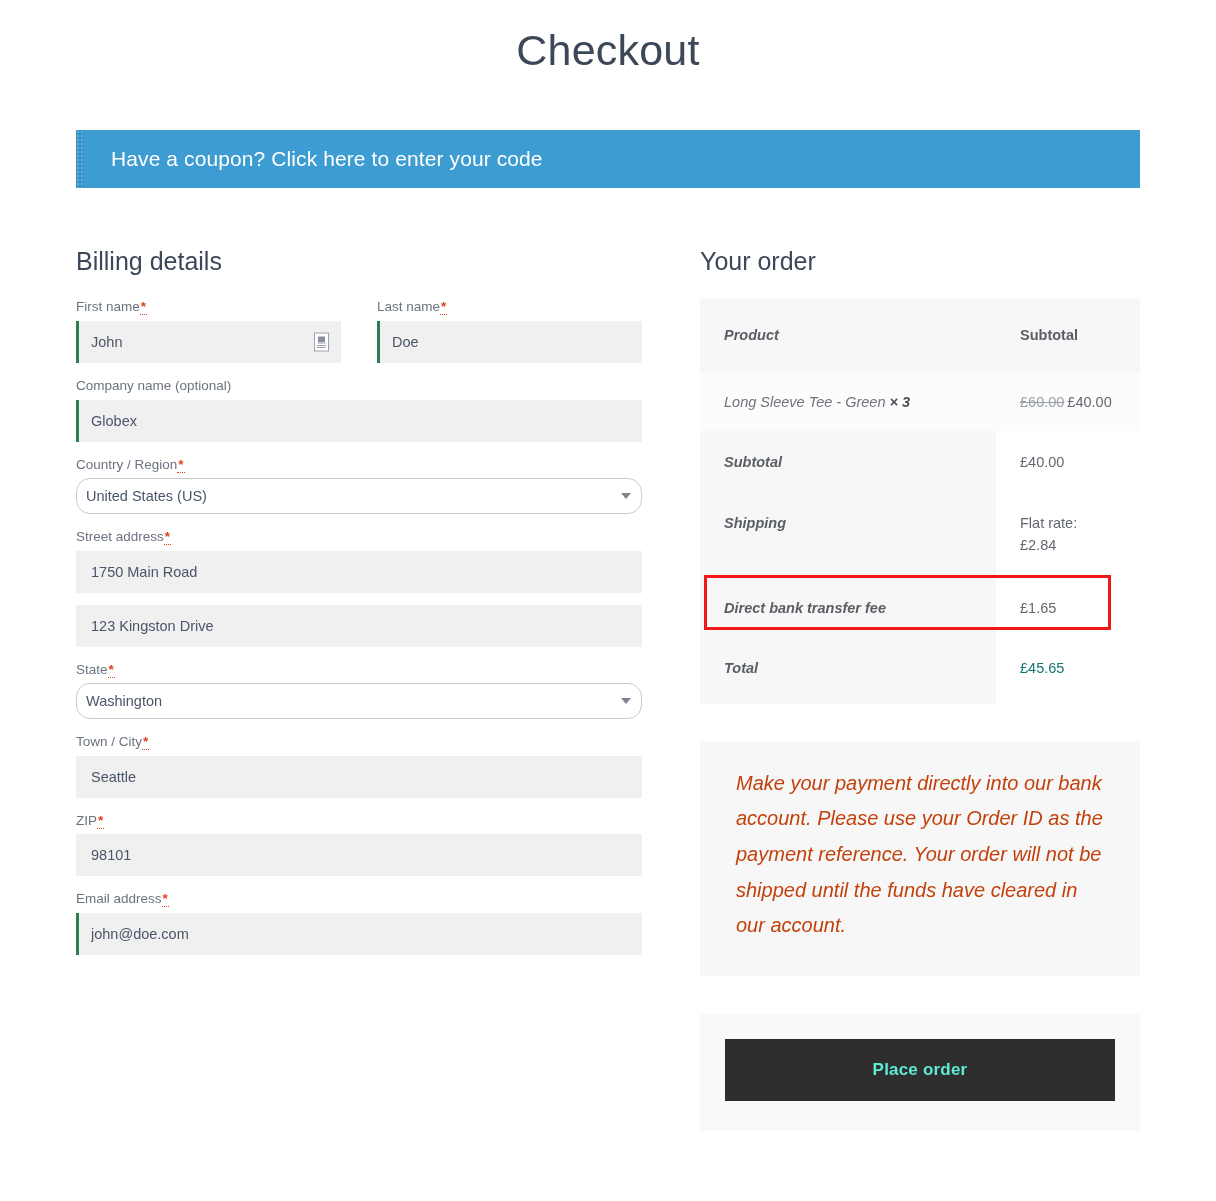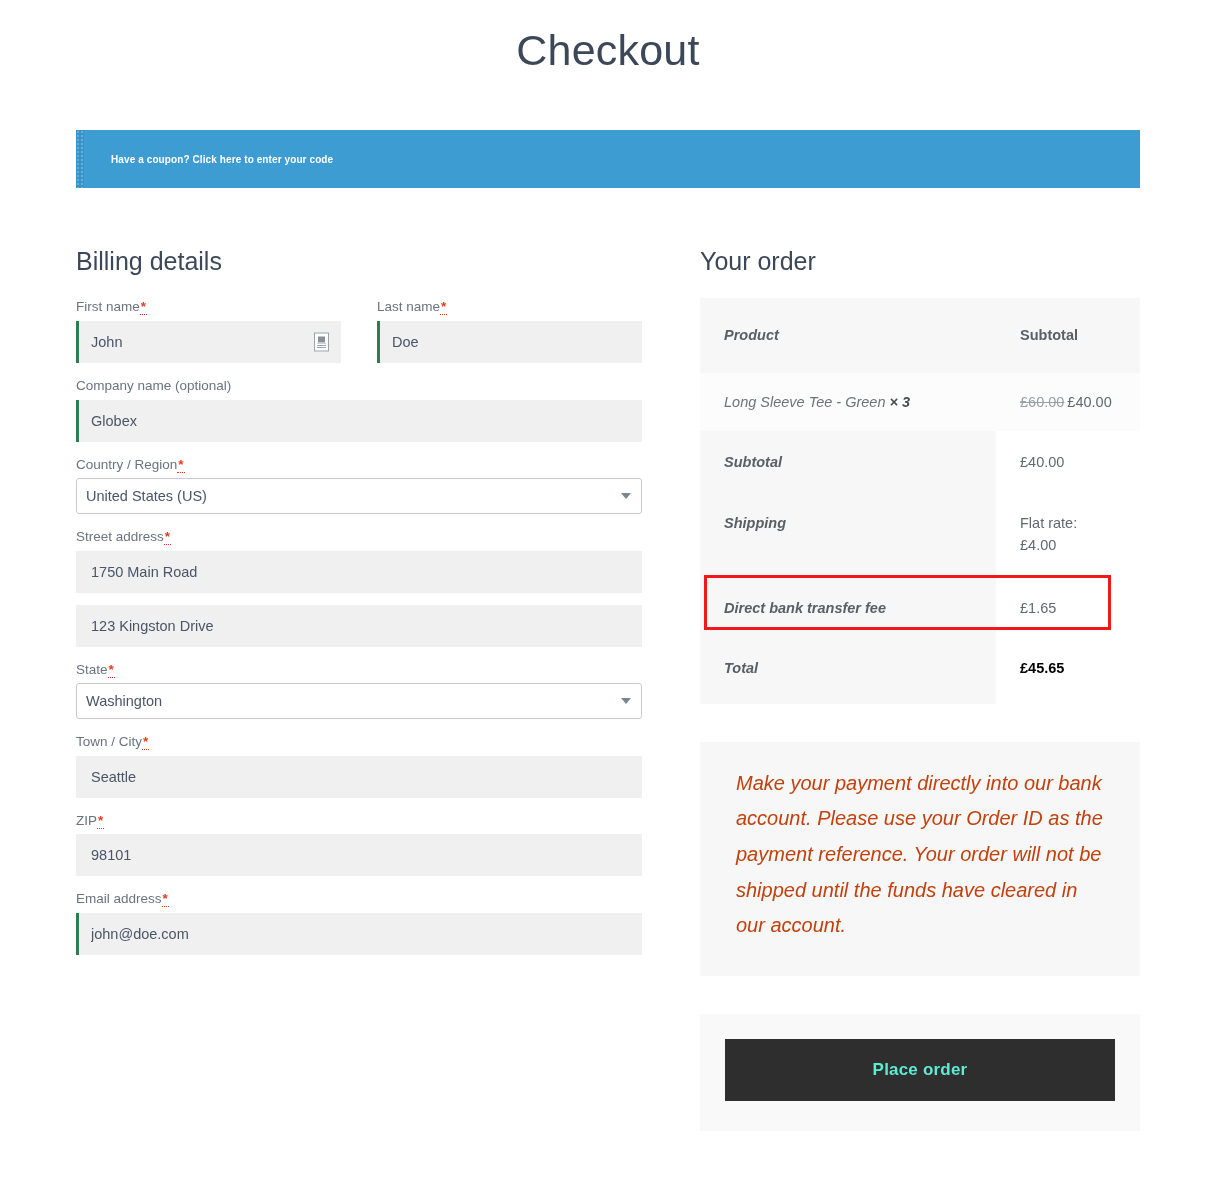--- a/index.html
+++ b/index.html
@@ -51,22 +51,22 @@
   .coupon-bar .edge {
     position: absolute;
     left: 0; top: 0; bottom: 0;
     width: 8px;
     background-color: #3a93c6;
     background-image:
       radial-gradient(#62b0dc 0.8px, transparent 0.9px);
     background-size: 4px 4px;
   }
   .coupon-link {
-    font-size: 10px;
-    font-weight: 700;
+    font-size: 21px;
+    font-weight: 400;
     color: #ffffff;
     text-decoration: none;
     letter-spacing: 0.1px;
   }
 
   
   .cols {
     display: flex;
     align-items: flex-start;
     gap: 58px;
@@ -147,21 +147,21 @@
 
   .row2 { display: flex; gap: 36px; }
   .row2 > .field { flex: 1 1 0; margin-bottom: 14px; }
 
   .sel {
     position: relative;
     width: 100%;
     height: 36px;
     background: #ffffff;
     border: 1px solid #c7cbd1;
-    border-radius: 3px;
+    border-radius: 14px;
     font-size: 14.5px;
     color: #4a5568;
     padding: 0 30px 0 9px;
     display: flex;
     align-items: center;
     line-height: 1;
   }
   .sel .caret {
     position: absolute;
     right: 10px; top: 50%;
@@ -204,21 +204,21 @@
   tr.r-product .old-price {
     text-decoration: line-through;
     color: #9aa0a8;
     margin-right: 3px;
   }
 
   tr.r-sub td.c-name, tr.r-ship td.c-name,
   tr.r-fee td.c-name, tr.r-total td.c-name { background: #f7f7f7; font-weight: 700; color: #5a5f66; }
   tr.r-sub td.c-val, tr.r-ship td.c-val,
   tr.r-fee td.c-val, tr.r-total td.c-val { background: #ffffff; }
-  tr.r-total td.c-val { font-weight: 700; color: #000000; }
+  tr.r-total td.c-val { font-weight: 400; color: #0f766e; }
 
   tr.r-ship td { padding-top: 18px; padding-bottom: 22px; }
   tr.r-sub td { padding-top: 20px; padding-bottom: 20px; }
   tr.r-total td { padding-top: 20px; padding-bottom: 24px; }
 
   .fee-highlight {
     position: absolute;
     border: 3px solid #f01818;
     pointer-events: none;
     left: 4px;
@@ -393,21 +393,21 @@
                   </td>
                 </tr>
                 <tr class="r-sub">
                   <td class="c-name">Subtotal</td>
                   <td class="c-val">£40.00</td>
                 </tr>
                 <tr class="r-ship">
                   <td class="c-name">Shipping</td>
                   <td class="c-val">
                     <span>Flat rate:</span><br>
-                    <span>£4.00</span>
+                    <span>£2.84</span>
                   </td>
                 </tr>
                 <tr class="r-fee">
                   <td class="c-name">Direct bank transfer fee</td>
                   <td class="c-val">£1.65</td>
                 </tr>
                 <tr class="r-total">
                   <td class="c-name">Total</td>
                   <td class="c-val">£45.65</td>
                 </tr>

